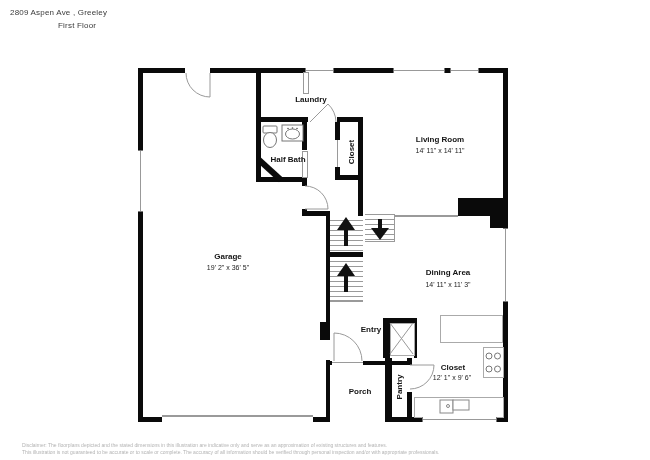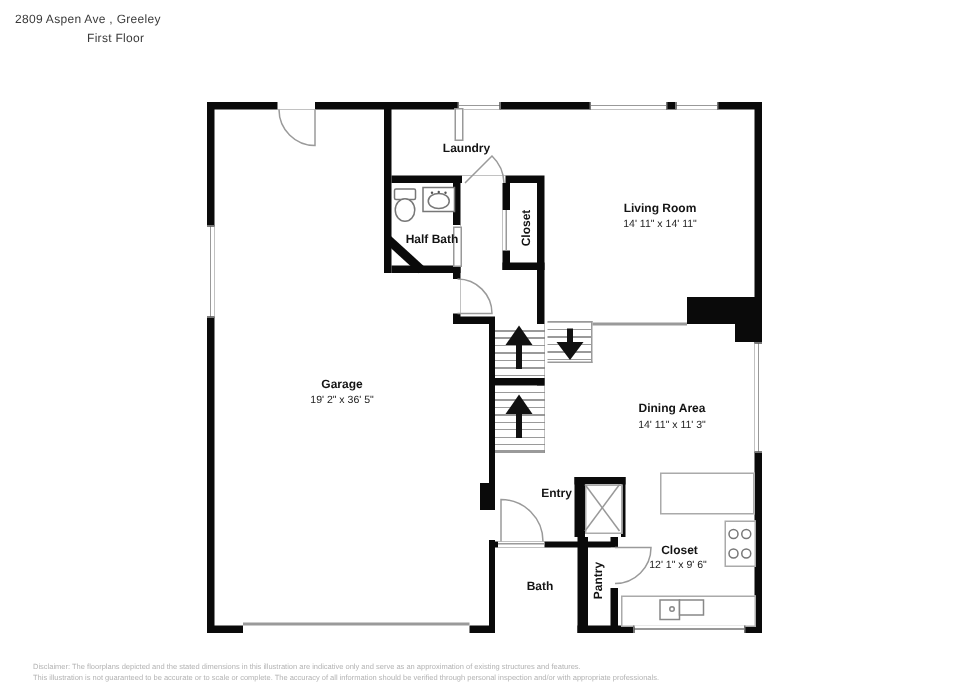--- a/index.html
+++ b/index.html
@@ -167,19 +167,19 @@
   <div class="dim" style="left:440px;top:150px;">14' 11" x 14' 11"</div>
   <div class="lbl wrap" style="left:288px;top:160px;">Half Bath</div>
   <div class="lbl rot" style="left:351px;top:152px;">Closet</div>
   <div class="lbl" style="left:228px;top:256px;text-align:right;">Garage</div>
   <div class="dim" style="left:228px;top:267px;">19' 2" x 36' 5"</div>
   <div class="lbl" style="left:448px;top:272px;">Dining Area</div>
   <div class="dim" style="left:448px;top:284px;">14' 11" x 11' 3"</div>
   <div class="lbl" style="left:355px;top:329px;margin-left:16px;">Entry</div>
   <div class="lbl" style="left:453px;top:367px;">Closet</div>
   <div class="dim" style="left:452px;top:377px;">12' 1" x 9' 6"</div>
-  <div class="lbl" style="left:360px;top:391px;">Bath</div>
+  <div class="lbl" style="left:360px;top:391px;">Porch</div>
   <div class="lbl rot" style="left:399px;top:387px;">Pantry</div>
 
   <div class="foot" style="top:442px;">Disclaimer: The floorplans depicted and the stated dimensions in this illustration are indicative only and serve as an approximation of existing structures and features.</div>
   <div class="foot" style="top:449px;">This illustration is not guaranteed to be accurate or to scale or complete. The accuracy of all information should be verified through personal inspection and/or with appropriate professionals.</div>
 
 </div>
 
 </body></html>

